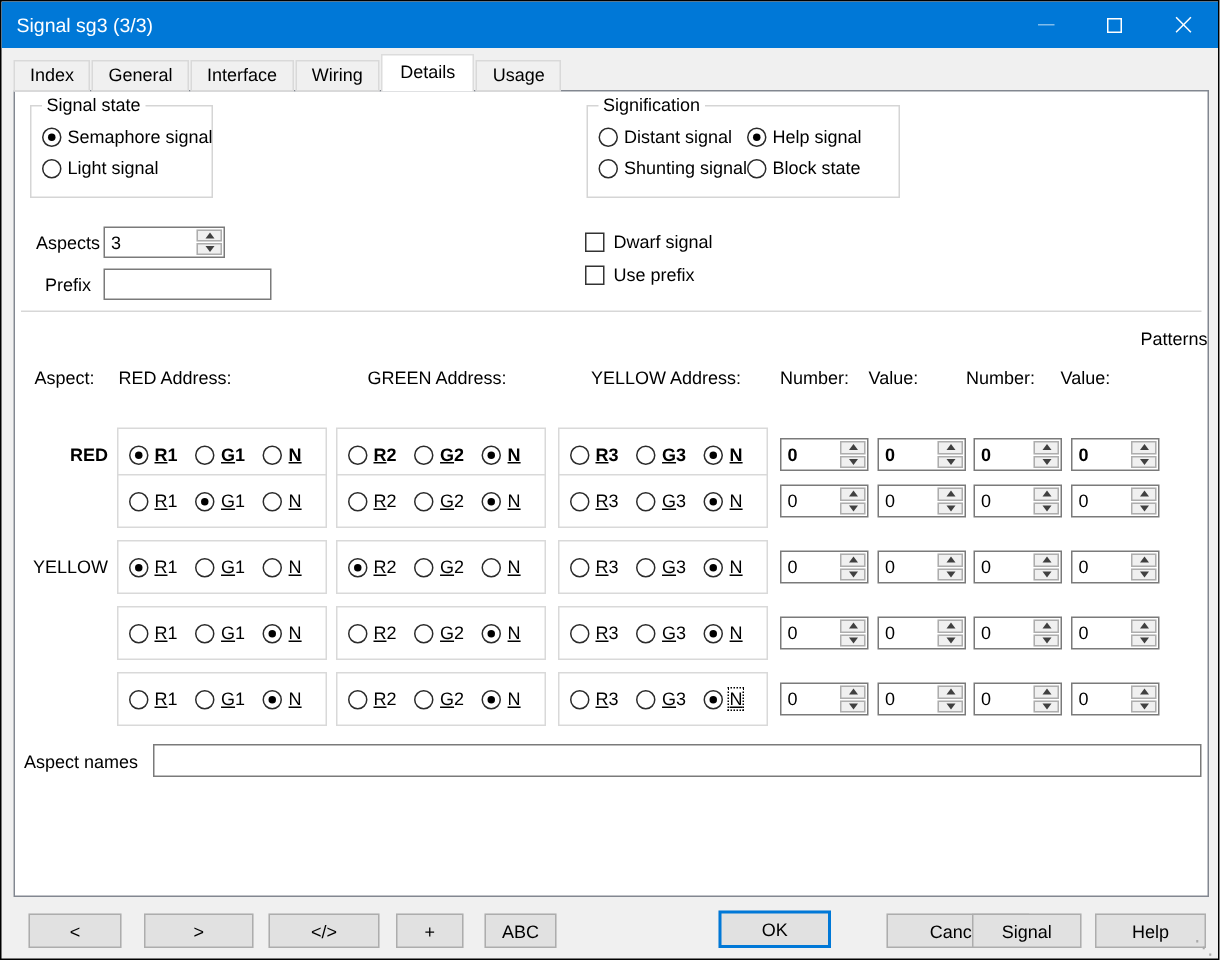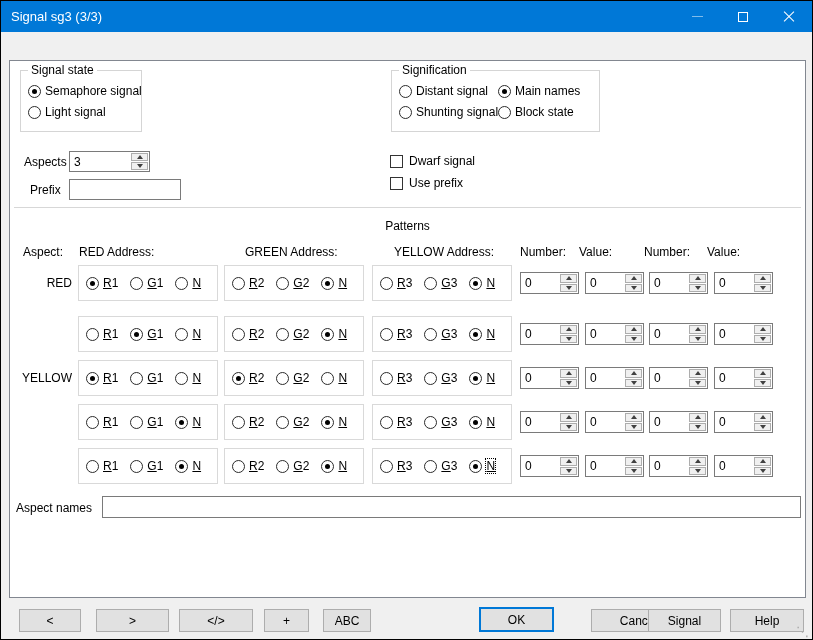--- a/index.html
+++ b/index.html
@@ -51,21 +51,21 @@
   .tri{display:block;width:0;height:0}
   .tri-up{border-left:3px solid transparent;border-right:3px solid transparent;border-bottom:4px solid #404040}
   .tri-dn{border-left:3px solid transparent;border-right:3px solid transparent;border-top:4px solid #404040}
   .aspin{position:absolute;left:59px;top:90px;width:81px;height:21px}
 
   .cbgroup{position:absolute;left:380px;top:93px}
   .cbrow{display:flex;align-items:center;gap:6px;margin-bottom:8px;white-space:nowrap}
   .cb{width:13px;height:13px;border:1px solid #333;background:#fff;flex:none}
 
   .sep{position:absolute;left:4px;right:4px;top:146px;border-top:1px solid #d7d7d7}
-  .ptitle{position:absolute;top:158px;left:0;width:100%;text-align:center}
+  .ptitle{position:absolute;top:158px;left:0;width:100%;text-align:right}
   .hdr{position:absolute;top:184px;white-space:nowrap}
 
   .prow{position:absolute;left:0;width:100%;height:36px}
   .prow-label{position:absolute;left:0;width:62px;text-align:right;line-height:36px;white-space:nowrap}
   .rgroup{position:absolute;top:0;width:140px;height:36px;border:1px solid #d9d9d9;
     display:flex;align-items:center;padding-left:7px;gap:12px;background:#fff}
   .pspin{position:absolute;top:7px;width:59px;height:22px}
 
   .an-label{position:absolute;left:6px;top:440px;white-space:nowrap}
   .an-input{left:92px;top:435px;width:699px;height:22px}
@@ -90,20 +90,28 @@
         </span>
       <span class="wbtn">
           <span class="maxbox"></span>
         </span>
       <span class="wbtn">
           <span class="closex"></span>
         </span>
     </span>
   </div>
 
+  <div class="tabs">
+    <span class="tab">Index</span>
+    <span class="tab">General</span>
+    <span class="tab">Interface</span>
+    <span class="tab">Wiring</span>
+    <span class="tab active">Details</span>
+    <span class="tab">Usage</span>
+  </div>
 
   <div class="panel">
 
     <div class="fbox fb-signal">
       <span class="legend">Signal state</span>
       <span class="radio sel">
         <span class="rc"></span>
         <span class="rlabel">Semaphore signal</span>
       </span><br>
       <span class="radio">
@@ -113,21 +121,21 @@
     </div>
 
     <div class="fbox fb-signif">
       <span class="legend">Signification</span>
       <span class="radio">
         <span class="rc"></span>
         <span class="rlabel">Distant signal</span>
       </span>
       <span class="radio sel">
         <span class="rc"></span>
-        <span class="rlabel">Main names</span>
+        <span class="rlabel">Help signal</span>
       </span>
       <span class="radio">
         <span class="rc"></span>
         <span class="rlabel">Shunting signal</span>
       </span>
       <span class="radio">
         <span class="rc"></span>
         <span class="rlabel">Block state</span>
       </span>
     </div>
@@ -166,21 +174,21 @@
     <span class="hdr" style="left:13px">Aspect:</span>
     <span class="hdr" style="left:69px">RED Address:</span>
     <span class="hdr" style="left:235px">GREEN Address:</span>
     <span class="hdr" style="left:384px">YELLOW Address:</span>
     <span class="hdr" style="left:510px">Number:</span>
     <span class="hdr" style="left:569px">Value:</span>
     <span class="hdr" style="left:634px">Number:</span>
     <span class="hdr" style="left:697px">Value:</span>
 
     <div id="pattern-rows">
-        <div class="prow" style="top: 204px;">
+        <div class="prow" style="top: 224px; font-weight: bold;">
           <span class="prow-label">RED</span>
           <div class="rgroup" style="left: 68px;">
             <span class="radio sel">
               <span class="rc"></span>
               <span class="rlabel"><u>R</u>1</span>
             </span>
             <span class="radio">
               <span class="rc"></span>
               <span class="rlabel"><u>G</u>1</span>
             </span>

